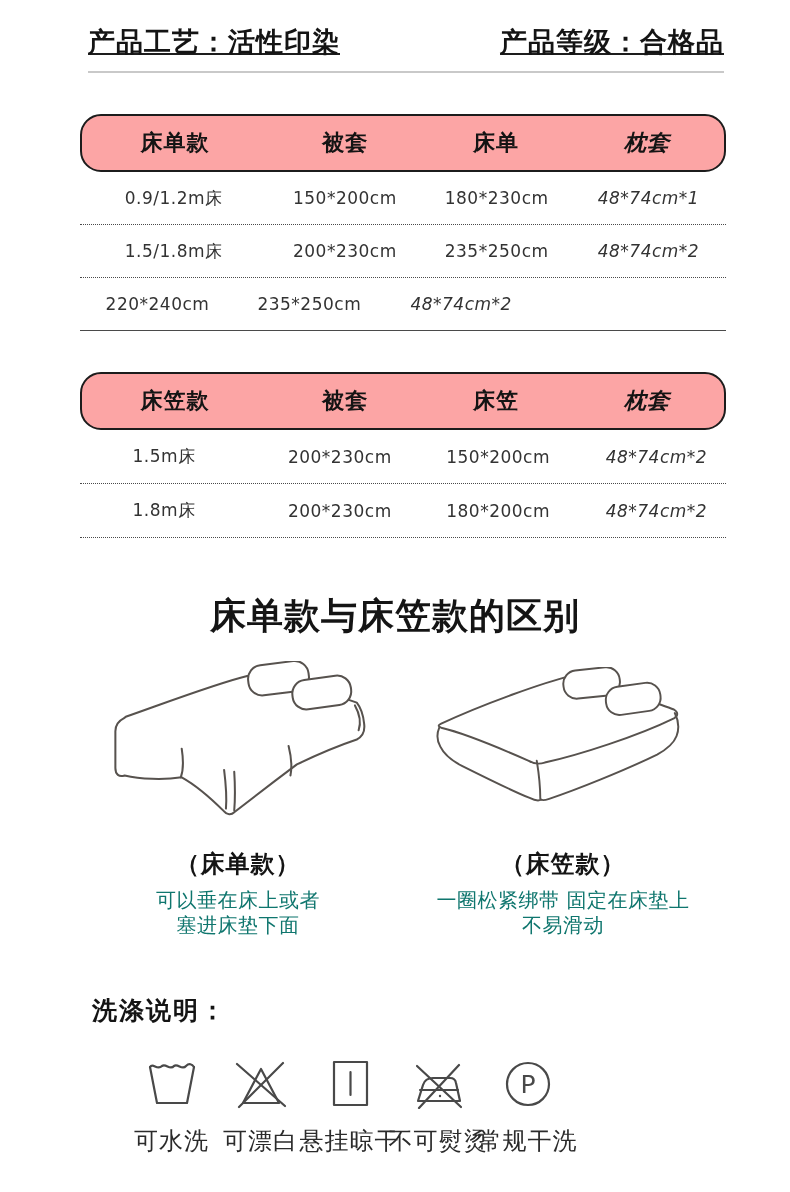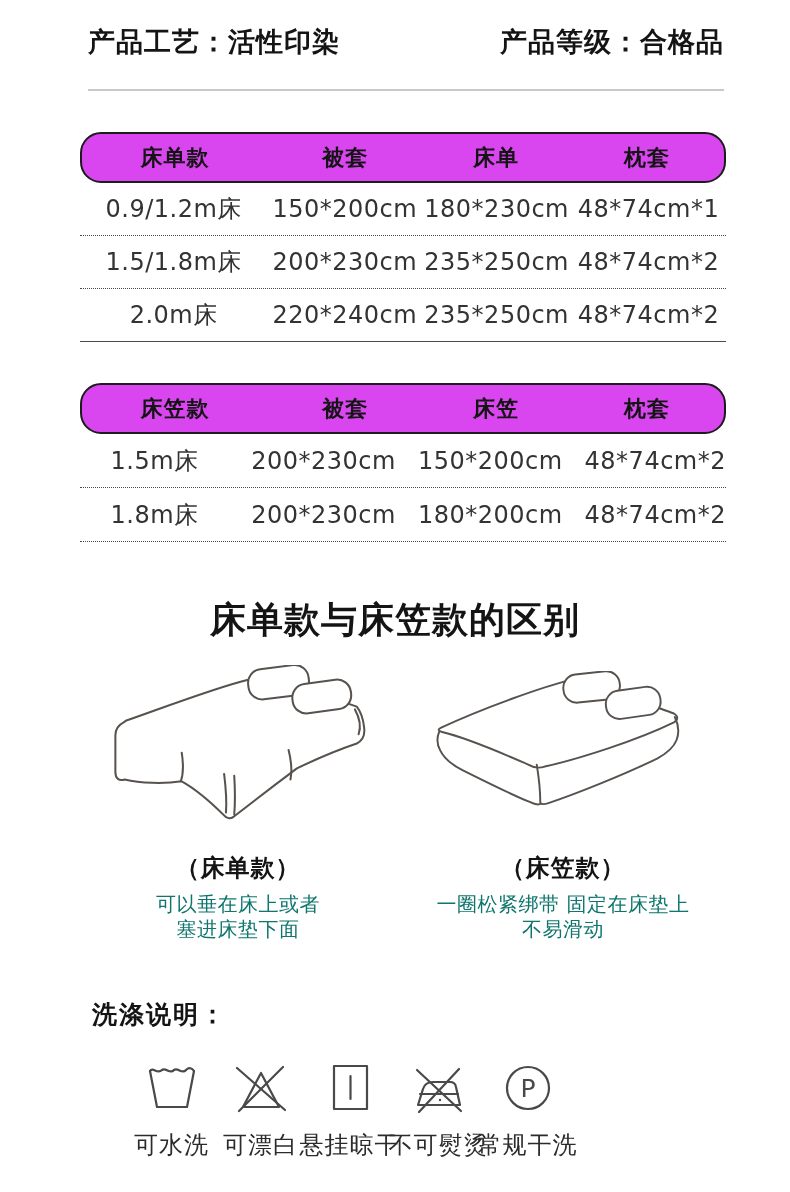--- a/index.html
+++ b/index.html
@@ -6,39 +6,40 @@
   body{
     width:790px;height:1192px;background:#ffffff;
     font-family:"DejaVu Sans","Liberation Sans",sans-serif;
     color:#1d1d1d;overflow:hidden;
   }
   .page{width:790px;height:1192px;position:relative;}
 
   
   .top-header{
     display:flex;justify-content:space-between;align-items:center;
-    margin:0 66px 0 88px;padding-top:24px;padding-bottom:29px;
+    margin:0 66px 0 88px;padding-top:24px;padding-bottom:11px;
     border-bottom:2px solid #c9c9c9;
+    text-decoration:underline;
   }
   .attr{font-size:27px;font-weight:bold;color:#141414;letter-spacing:1px;white-space:nowrap;}
 
   
   .size-table{margin:41px 64px 0 80px;width:646px;}
   .size-table.t2{}
   .pill{
-    box-sizing:border-box;height:51px;border:2px solid #1c1c1c;border-radius:21px;
-    display:flex;align-items:center;background:#d946ef;
+    box-sizing:border-box;height:58px;border:2px solid #1c1c1c;border-radius:21px;
+    display:flex;align-items:center;background:#fca5a5;
   }
   .pill .col{font-size:22px;font-weight:bold;color:#141414;letter-spacing:1px;}
   .trow{height:52px;display:flex;align-items:center;border-bottom:1px dotted #4a4a4a;}
   .t2 .trow{height:53px;gap:22px;}
   .trow.solid{border-bottom:1px solid #4a4a4a;}
-  .trow .col{font-size:24px;color:#333;letter-spacing:0.5px;}
+  .trow .col{font-size:17px;color:#333;letter-spacing:0.5px;}
   .col{text-align:center;}
-  .c0{width:29%;} .c1{width:24%;} .c2{width:23%;} .c3{width:24%;}
+  .c0{width:29%;} .c1{width:24%;} .c2{width:23%;} .c3{width:24%;font-style:italic;}
 
   
   .compare-title{
     margin:61px 0 0 0;text-align:center;font-size:36px;font-weight:bold;
     color:#141414;letter-spacing:1px;line-height:34px;
   }
   .beds{display:flex;align-items:flex-start;margin-top:28px;padding-left:108px;}
   .bed-right{margin-left:68px;margin-top:6px;}
   .captions{display:flex;margin-top:30px;align-items:center;}
   .caption{text-align:center;}
@@ -77,21 +78,20 @@
       <div class="col c2">180*230cm</div>
       <div class="col c3">48*74cm*1</div>
     </div>
     <div class="trow">
       <div class="col c0">1.5/1.8m床</div>
       <div class="col c1">200*230cm</div>
       <div class="col c2">235*250cm</div>
       <div class="col c3">48*74cm*2</div>
     </div>
     <div class="trow solid">
-      <div class="col c0">2.0m床</div>
       <div class="col c1">220*240cm</div>
       <div class="col c2">235*250cm</div>
       <div class="col c3">48*74cm*2</div>
     </div>
   </section>
 
   <section class="size-table t2">
     <div class="pill">
       <div class="col c0">床笠款</div>
       <div class="col c1">被套</div>

